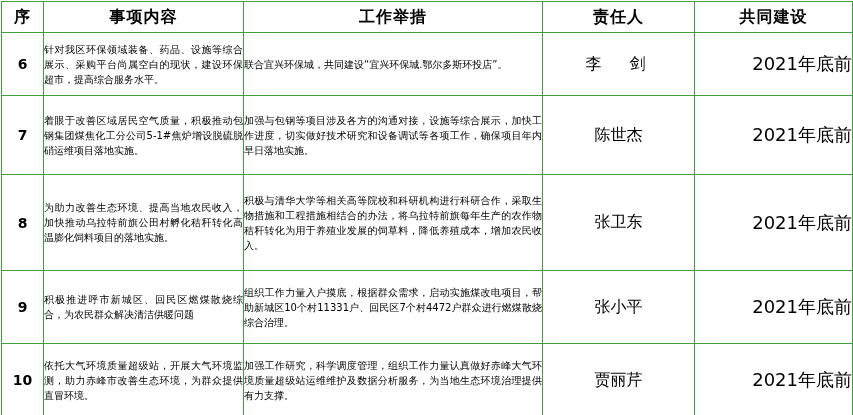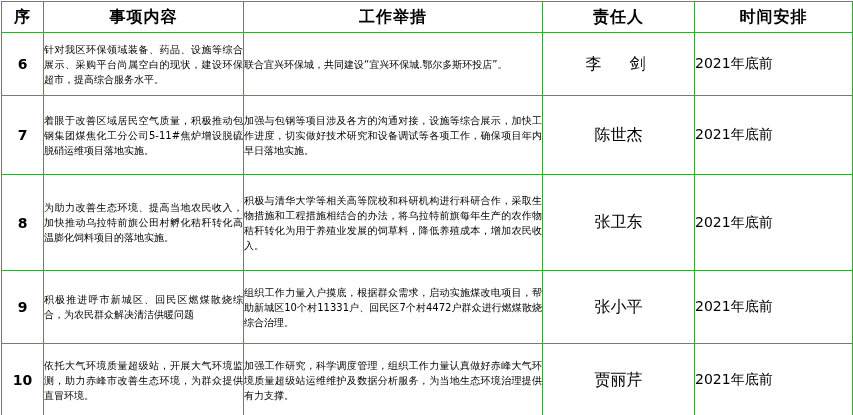--- a/index.html
+++ b/index.html
@@ -57,22 +57,22 @@
     text-align: justify;
     text-justify: inter-ideograph;
     margin-top: 44px;
   }
   .owner-cell {
     text-align: center;
     font-size: 16px;
     letter-spacing: 0px;
   }
   .time-cell {
-    text-align: left;
-    font-size: 14px;
+    text-align: right;
+    font-size: 18px;
   }
   .owner-spaced {
     letter-spacing: 6px;
     padding-left: 6px;
   }
   tr.row-6  td { height: 62px; }
   tr.row-7  td { height: 78px; }
   tr.row-8  td { height: 95px; }
   tr.row-9  td { height: 72px; }
   tr.row-10 td { height: 72px; }
@@ -87,34 +87,34 @@
       <col class="c-meas">
       <col class="c-owner">
       <col class="c-time">
   </colgroup>
   <thead>
     <tr>
       <th>序</th>
       <th>事项内容</th>
       <th>工作举措</th>
       <th>责任人</th>
-      <th>时间安排</th>
+      <th>共同建设</th>
     </tr>
   </thead>
   <tbody>
     <tr class="row-6">
       <td class="seq-cell">6</td>
       <td class="cell-pad item-cell">针对我区环保领域装备、药品、设施等综合展示、采购平台尚属空白的现状，建设环保超市，提高综合服务水平。</td>
       <td class="cell-pad meas-cell">联合宜兴环保城，共同建设“宜兴环保城.鄂尔多斯环投店”。</td>
       <td class="owner-cell owner-spaced">李　剑</td>
       <td class="time-cell">2021年底前</td>
     </tr>
     <tr class="row-7">
       <td class="seq-cell">7</td>
-      <td class="cell-pad item-cell">着眼于改善区域居民空气质量，积极推动包钢集团煤焦化工分公司5-11#焦炉增设脱硫脱硝运维项目落地实施。</td>
+      <td class="cell-pad item-cell">着眼于改善区域居民空气质量，积极推动包钢集团煤焦化工分公司5-1#焦炉增设脱硫脱硝运维项目落地实施。</td>
       <td class="cell-pad meas-cell">加强与包钢等项目涉及各方的沟通对接，设施等综合展示，加快工作进度，切实做好技术研究和设备调试等各项工作，确保项目年内早日落地实施。</td>
       <td class="owner-cell">陈世杰</td>
       <td class="time-cell">2021年底前</td>
     </tr>
     <tr class="row-8">
       <td class="seq-cell">8</td>
       <td class="cell-pad item-cell">为助力改善生态环境、提高当地农民收入，加快推动乌拉特前旗公田村孵化秸秆转化高温膨化饲料项目的落地实施。</td>
       <td class="cell-pad meas-cell">积极与清华大学等相关高等院校和科研机构进行科研合作，采取生物措施和工程措施相结合的办法，将乌拉特前旗每年生产的农作物秸秆转化为用于养殖业发展的饲草料，降低养殖成本，增加农民收入。</td>
       <td class="owner-cell">张卫东</td>
       <td class="time-cell">2021年底前</td>

